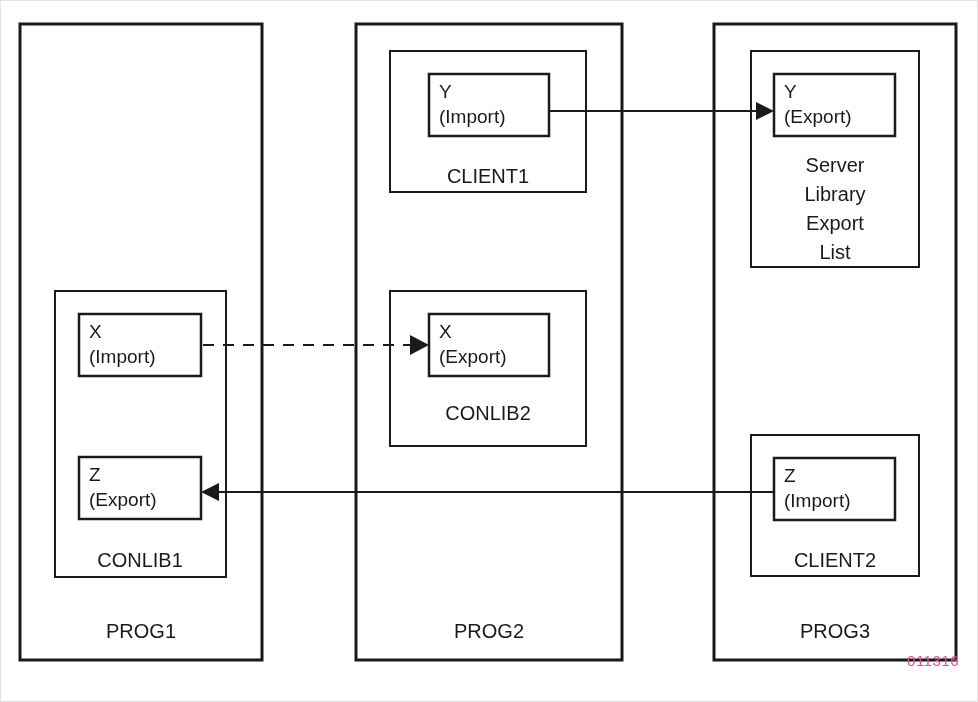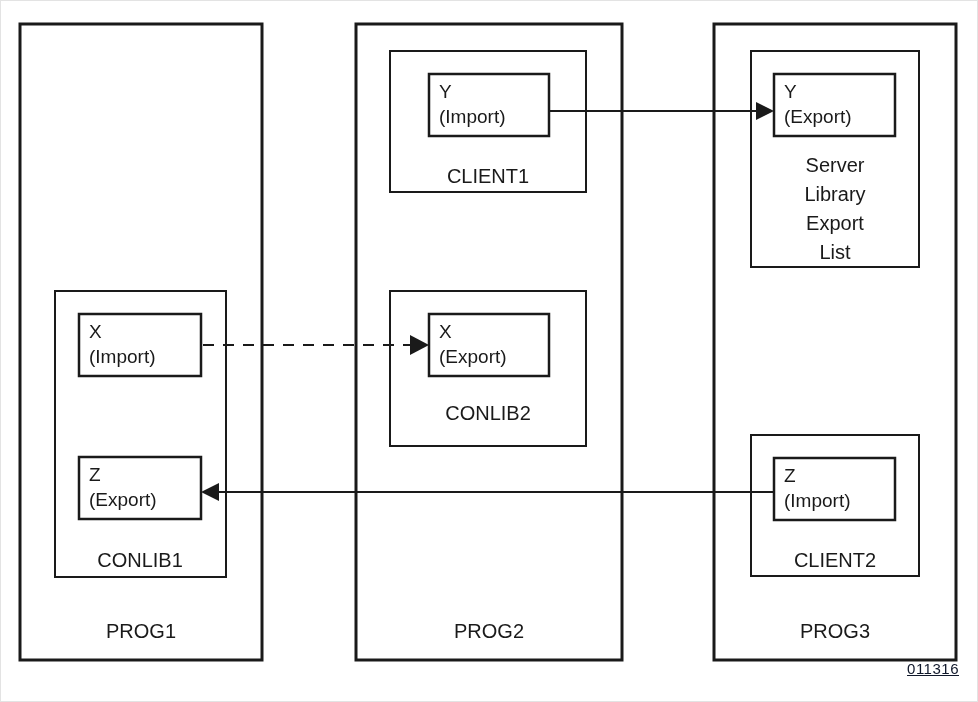--- a/index.html
+++ b/index.html
@@ -60,26 +60,25 @@
     font-size: 20px;
     text-anchor: middle;
   }
   .stack-label {
     font-size: 20px;
     text-anchor: middle;
   }
   .fig-number {
     position: absolute;
     right: 18px;
-    bottom: 24px;
+    bottom: 32px;
     font-size: 15px;
-    color: #0f172a;
+    color: #ec4899;
     letter-spacing: 0.5px;
     font-family: "Liberation Sans", sans-serif;
-    text-decoration: underline;
   }
 </style>
 </head>
 <body>
 
 <div id="figure">
 
   <svg id="diagram-svg" viewBox="0 0 978 702">
 
     <g>

